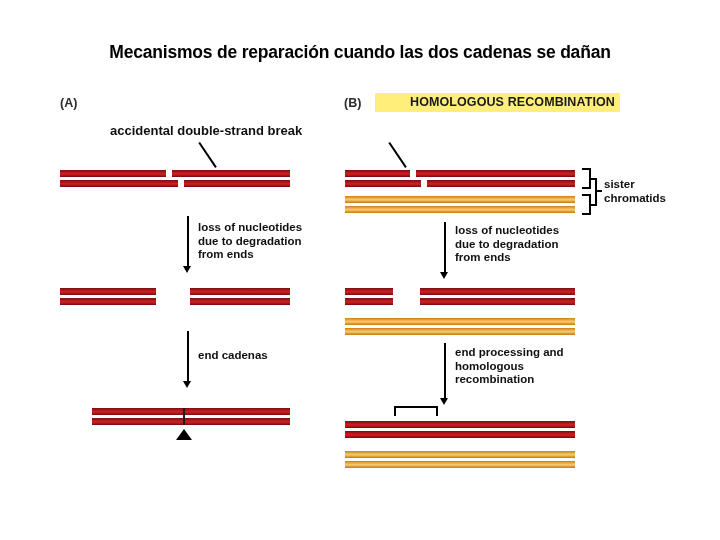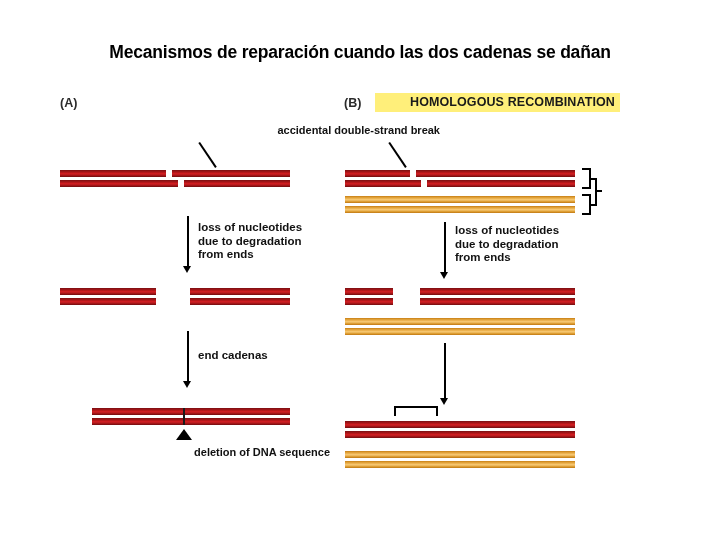--- a/index.html
+++ b/index.html
@@ -69,25 +69,25 @@
   .lbl {
     position: absolute;
     font-size: 11.5px;
     font-weight: bold;
     color: #111;
     line-height: 13.5px;
     white-space: pre-line;
   }
   .lbl-center {
     position: absolute;
-    font-size: 11px;
+    font-size: 13px;
     font-weight: bold;
     color: #111;
     line-height: 13.5px;
-    text-align: right;
+    text-align: left;
     white-space: nowrap;
   }
 
   
   .strand {
     position: absolute;
     height: 7px;
   }
   .strand.red {
     background: linear-gradient(to bottom,
@@ -192,20 +192,22 @@
     <div class="strand gold" style="left:345px; top:108px; width:230px;"></div>
     <div class="strand gold" style="left:345px; top:118px; width:230px;"></div>
 
     <div class="bracket-small" style="left:582px; top:80px; width:9px; height:21px;"></div>
     <div class="bracket-small" style="left:582px; top:106px; width:9px; height:21px;"></div>
     <div class="bracket-join" style="left:589px; top:90px; width:8px; height:2px;"></div>
     <div class="bracket-join" style="left:589px; top:116px; width:8px; height:2px;"></div>
     <div class="bracket-join" style="left:595px; top:90px; width:2px; height:28px;"></div>
     <div class="bracket-join" style="left:595px; top:102px; width:7px; height:2px;"></div>
 
+    <div class="lbl" style="left:604px; top:90px;">sister
+chromatids</div>
 
     <div class="arrow-line" style="left:187px; top:128px; height:52px;"></div>
     <div class="arrow-head" style="left:183px; top:178px;"></div>
     <div class="lbl" style="left:198px; top:133px;">loss of nucleotides
 due to degradation
 from ends</div>
 
     <div class="arrow-line" style="left:444px; top:134px; height:52px;"></div>
     <div class="arrow-head" style="left:440px; top:184px;"></div>
     <div class="lbl" style="left:455px; top:136px;">loss of nucleotides
@@ -223,26 +225,28 @@
     <div class="strand red" style="left:420px; top:210px; width:155px;"></div>
     <div class="strand gold" style="left:345px; top:230px; width:230px;"></div>
     <div class="strand gold" style="left:345px; top:240px; width:230px;"></div>
 
     <div class="arrow-line" style="left:187px; top:243px; height:52px;"></div>
     <div class="arrow-head" style="left:183px; top:293px;"></div>
     <div class="lbl" style="left:198px; top:261px;">end cadenas</div>
 
     <div class="arrow-line" style="left:444px; top:255px; height:57px;"></div>
     <div class="arrow-head" style="left:440px; top:310px;"></div>
+    <div class="lbl" style="left:455px; top:258px;">end processing and
+homologous
+recombination</div>
 
     <div class="strand red" style="left:92px; top:320px; width:198px;"></div>
     <div class="strand red" style="left:92px; top:330px; width:198px;"></div>
     <div class="tick" style="left:183px; top:320px; height:17px;"></div>
     <div class="triangle-up" style="left:176px; top:341px;"></div>
-    <div class="lbl-center" style="left:40px; top:358px; width:290px;">deletion of DNA sequence</div>
 
     <div class="bracket-up" style="left:394px; top:318px; width:44px; height:10px;"></div>
     <div class="strand red" style="left:345px; top:333px; width:230px;"></div>
     <div class="strand red" style="left:345px; top:343px; width:230px;"></div>
     <div class="strand gold" style="left:345px; top:363px; width:230px;"></div>
     <div class="strand gold" style="left:345px; top:373px; width:230px;"></div>
 
 
   </div>
 </div>

